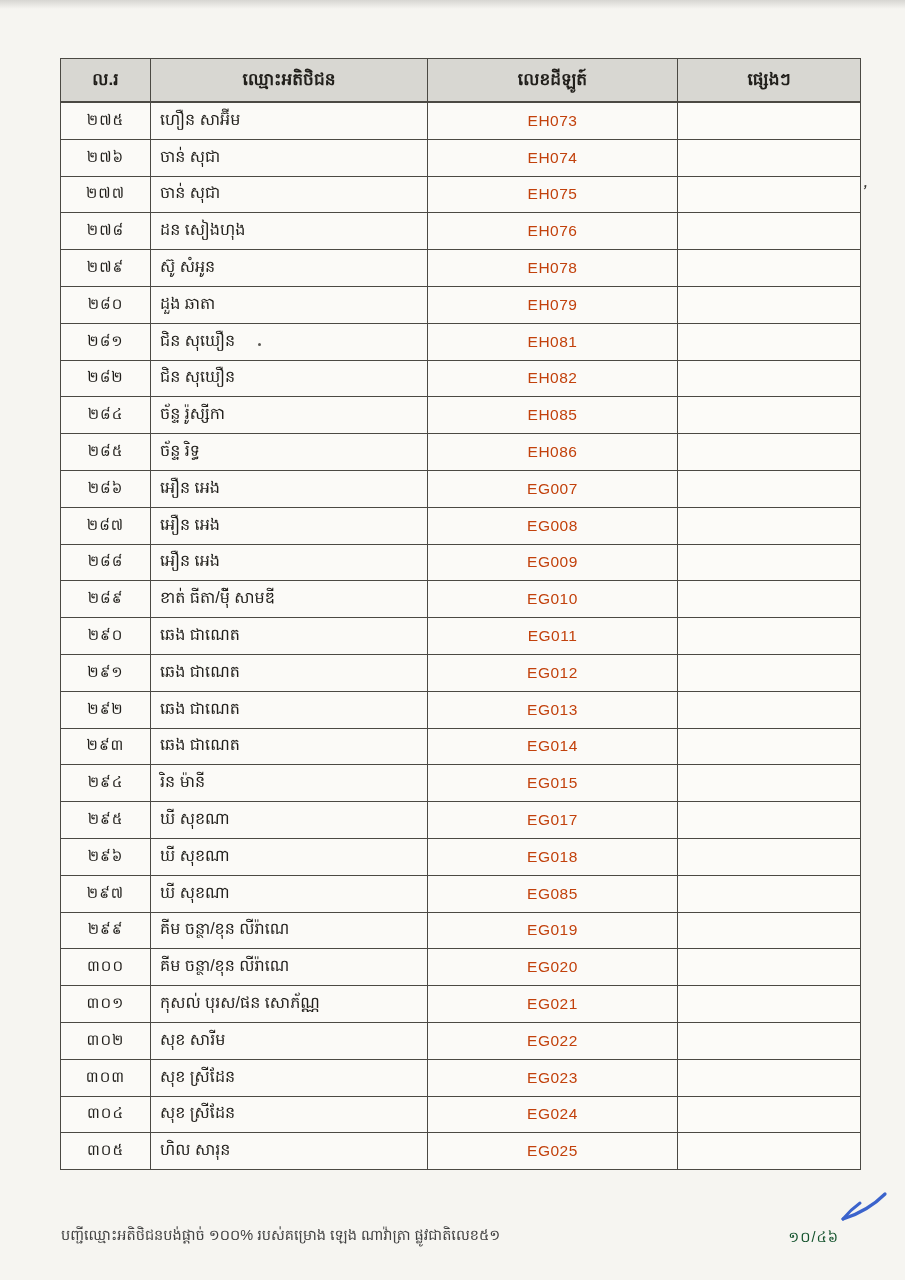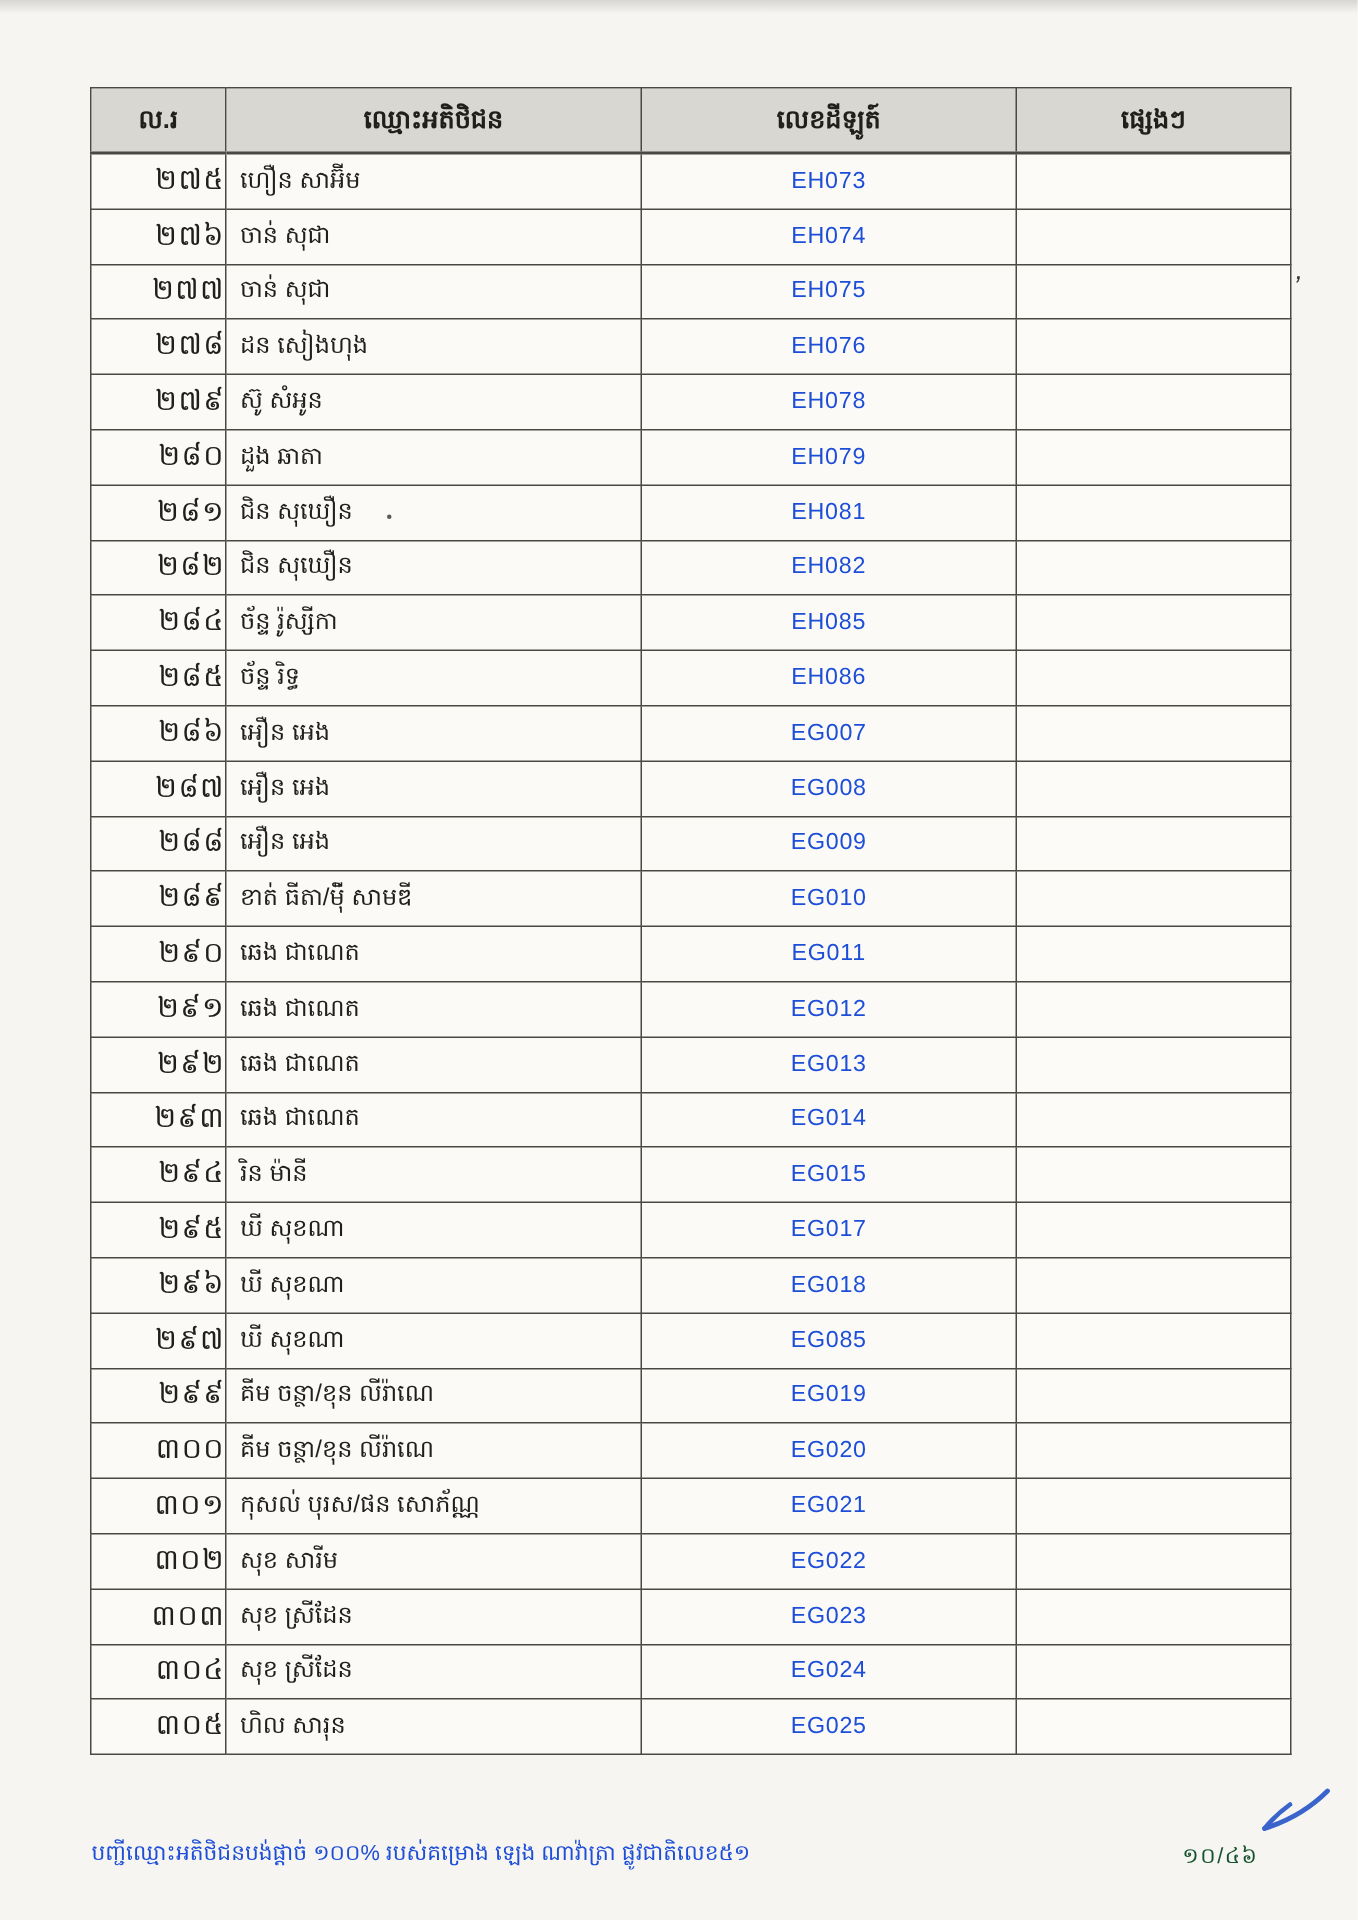--- a/index.html
+++ b/index.html
@@ -33,31 +33,31 @@
     white-space:nowrap;
   }
   .doc-table th{
     height:42px;
     background:#d8d7d2;
     font-size:17px;font-weight:bold;
     text-align:center;vertical-align:middle;
     border-bottom-width:2px;
   }
   .doc-table td{height:35.8px;vertical-align:middle;font-size:16px;}
-  td.cell-no{text-align:right;font-size:19px;letter-spacing:1px;}
+  td.cell-no{text-align:center;font-size:15px;letter-spacing:1px;}
   td.cell-name{text-align:left;padding-left:9px;}
   td.cell-lot{
     text-align:center;
     font-family:"Liberation Sans",sans-serif;
-    font-size:15.5px;color:#1d4ed8;letter-spacing:.5px;
+    font-size:15.5px;color:#c2410c;letter-spacing:.5px;
   }
   td.cell-rem{background:#fcfbf8;}
   .footer-caption{
     position:absolute;left:61px;top:1226px;
-    font-size:14.5px;color:#1d4ed8;white-space:nowrap;
+    font-size:14.5px;color:#404040;white-space:nowrap;
   }
   .page-number{
     position:absolute;right:66px;top:1228px;
     font-size:14.5px;color:#14532d;letter-spacing:1px;
   }
   .pen-mark{position:absolute;left:836px;top:1190px;width:52px;height:36px;}
   .stray-mark{
     position:absolute;left:862px;top:181px;
     font-size:19px;color:#3a3935;transform:rotate(12deg);
   }

